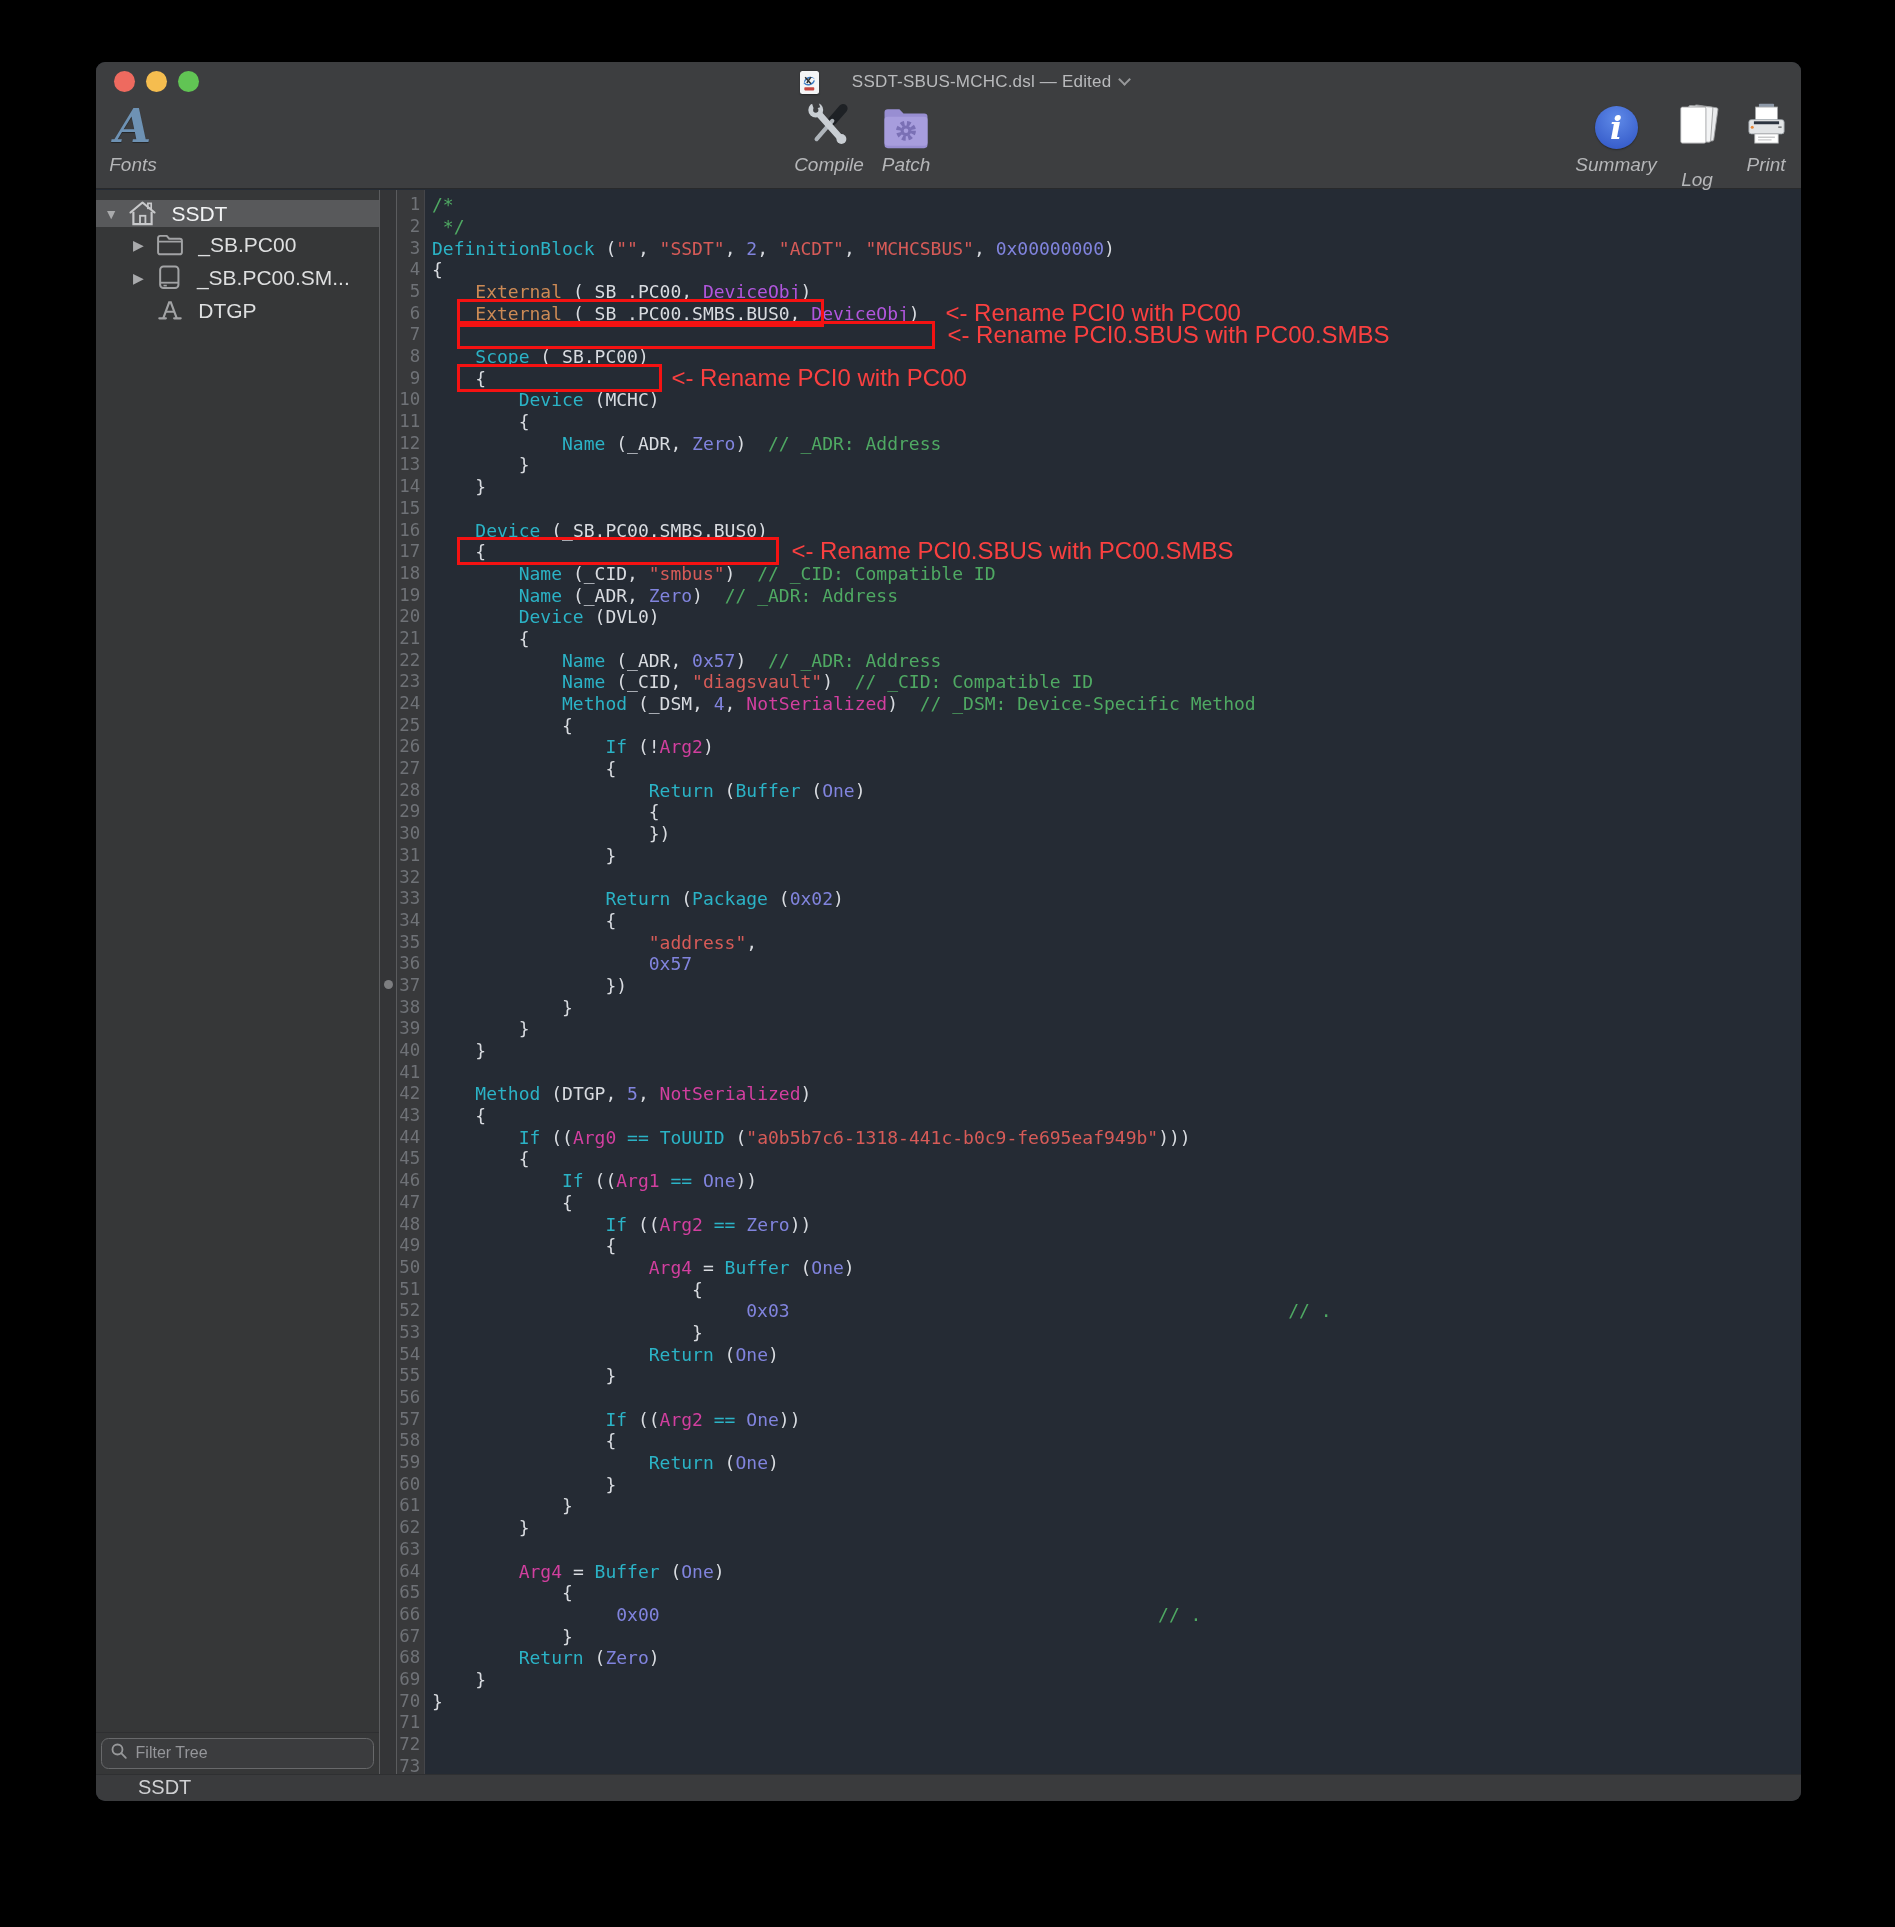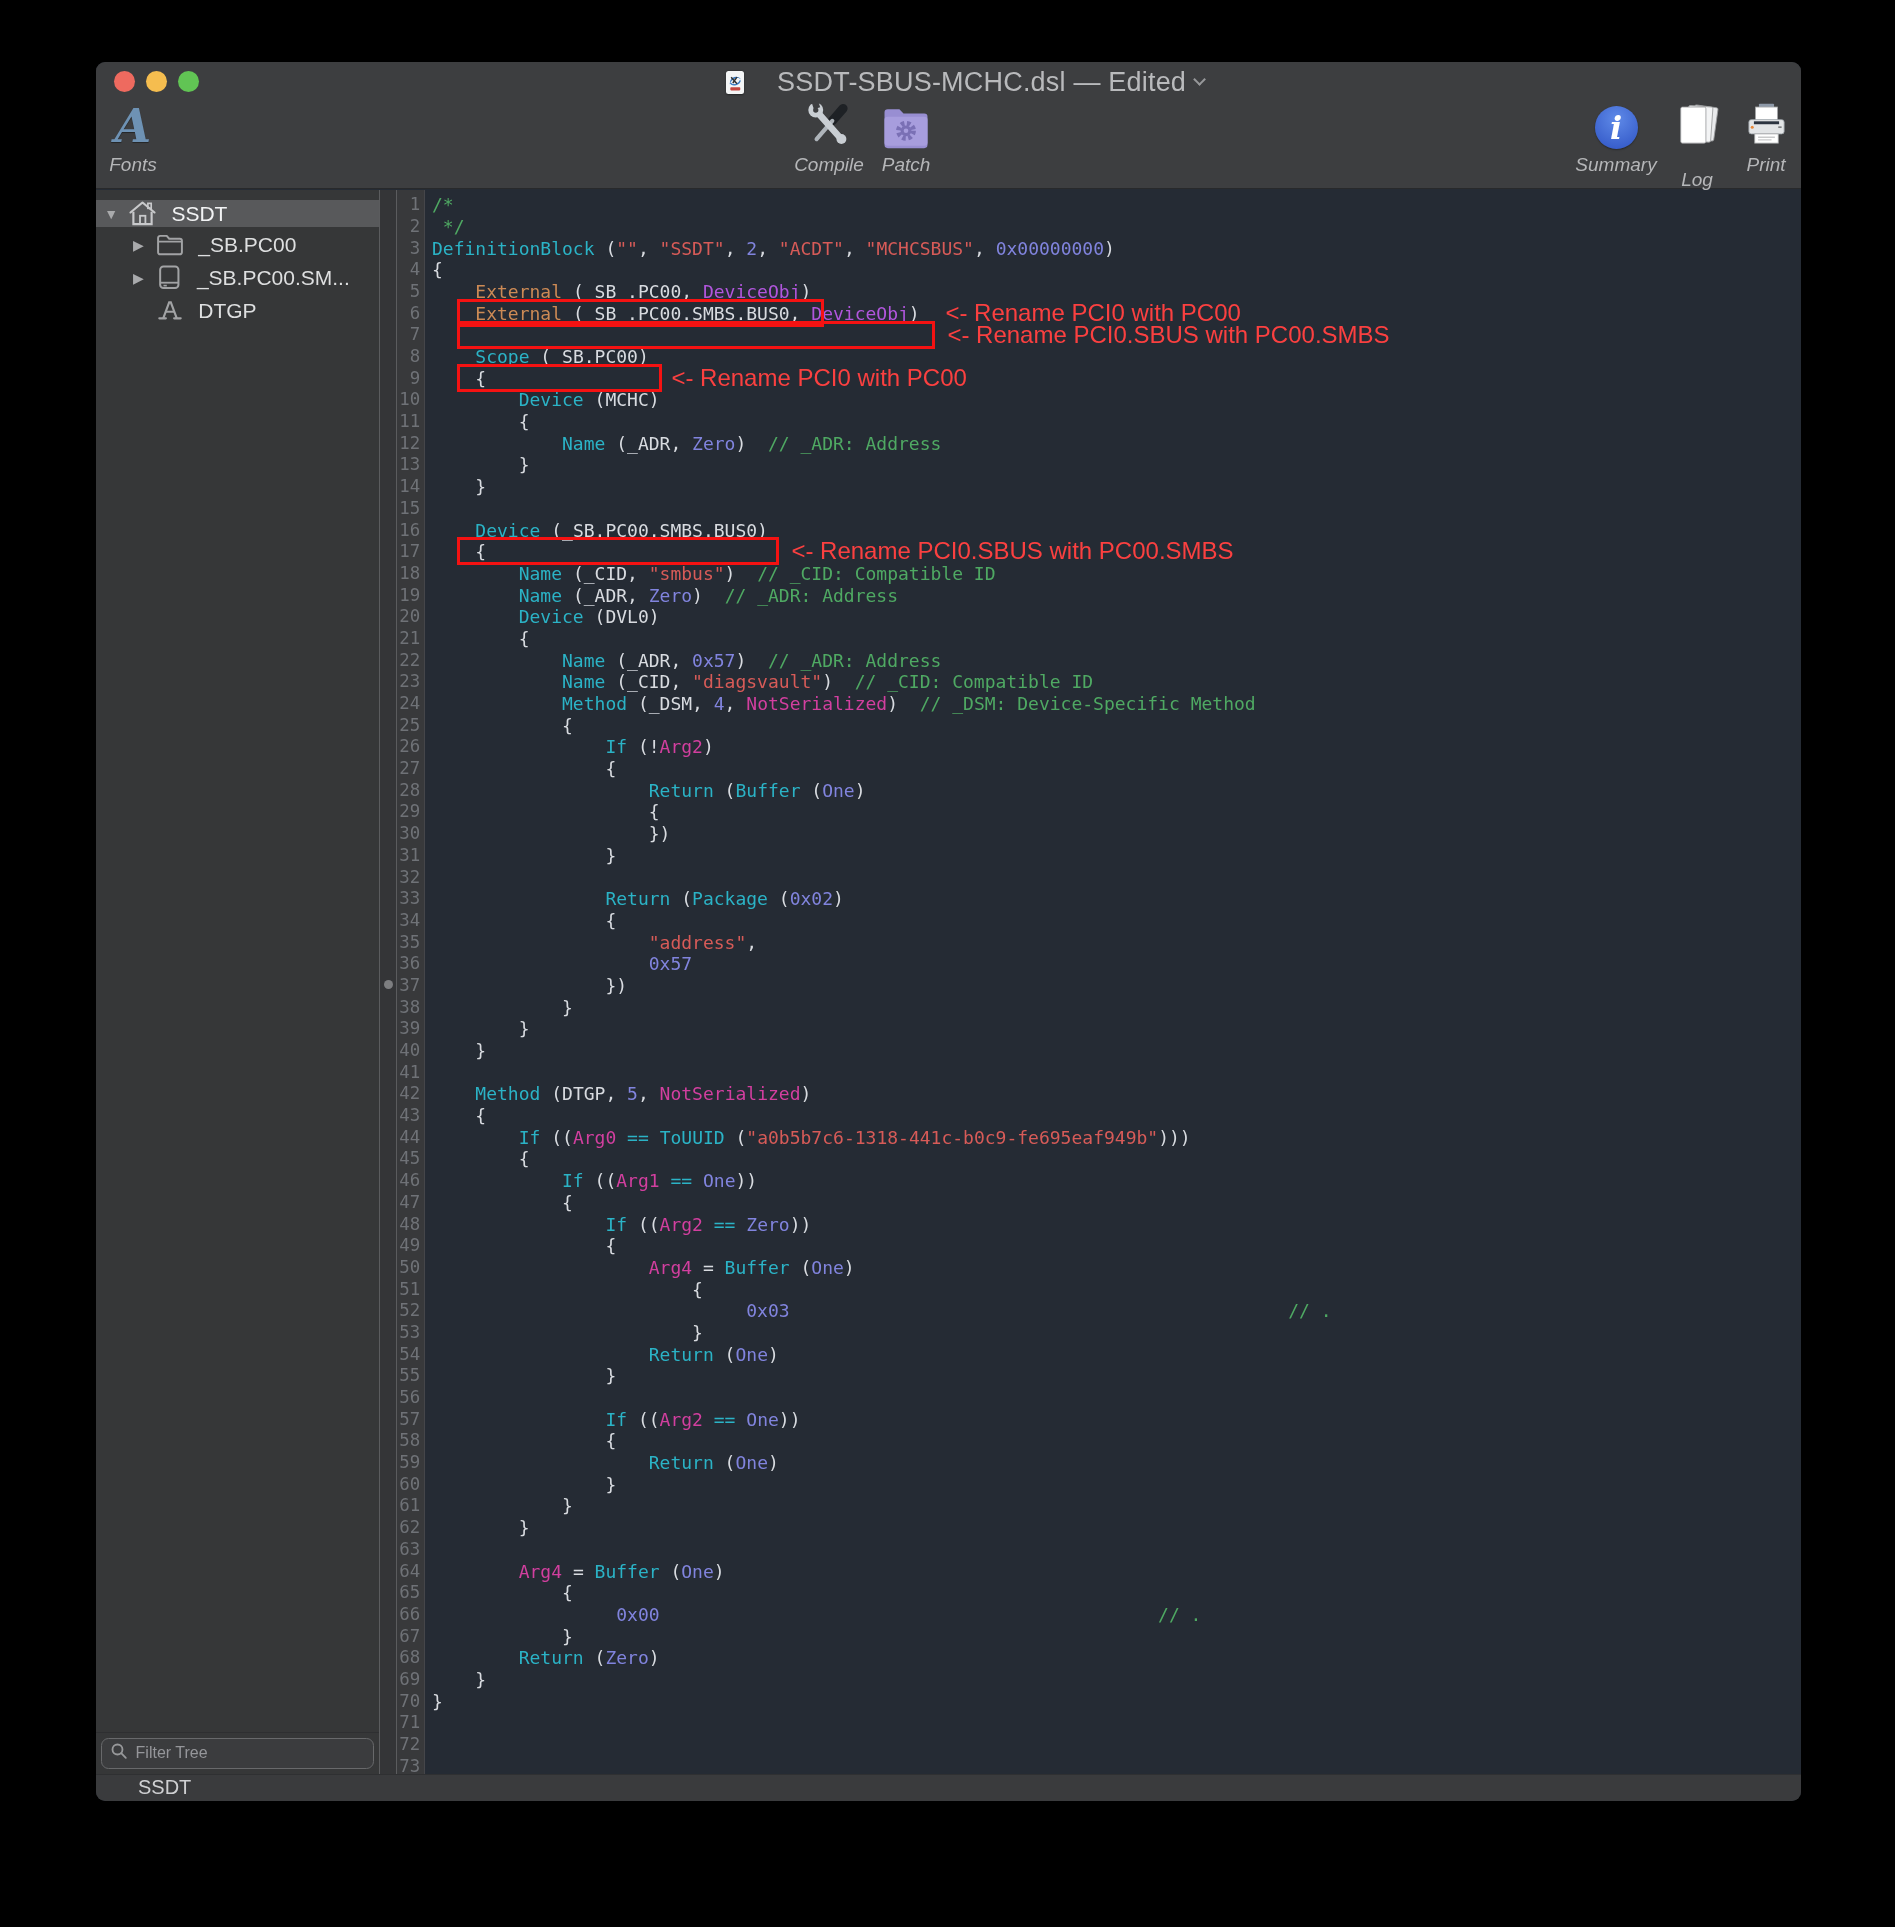--- a/index.html
+++ b/index.html
@@ -9,21 +9,21 @@
     overflow:hidden;background:#252b34;box-shadow:0 21px 58px rgba(0,0,0,.65);}
   
   .titlebar{position:absolute;left:0;top:0;right:0;height:127px;background:#3d3e40;border-bottom:0.8px solid #28292b;}
   .lights{position:absolute;left:18.3px;top:9.1px;display:flex;gap:10.8px;}
   .light{width:21px;height:21px;border-radius:50%;}
   .light.red{background:#ee6a5f;}  .light.yellow{background:#f5bd4f;}  .light.green{background:#61c454;}
   .titlegroup{position:absolute;left:0;right:0;top:4.2px;height:32px;display:flex;justify-content:center;
     align-items:center;gap:9.1px;padding-left:33px;}
   .doc-ico{width:18.3px;height:23px;background:#f4f5f6;border-radius:2.5px;position:relative;box-shadow:0 0.8px 1.7px rgba(0,0,0,.4);}
   .doc-ico svg{position:absolute;left:0.8px;top:2.5px;}
-  .wtitle{color:#b9babc;font-size:27px;letter-spacing:0.2px;margin-left:24px;}
+  .wtitle{color:#b9babc;font-size:17px;letter-spacing:0.2px;margin-left:24px;}
   .chev{width:9.1px;height:9.1px;border-right:2.5px solid #97989a;border-bottom:2.5px solid #97989a;
     transform:rotate(45deg);margin-top:-5.8px;}
   .tbtn{position:absolute;top:35px;width:116px;display:flex;flex-direction:column;align-items:center;gap:5px;}
   .tbtn .ticon{height:52px;display:flex;align-items:flex-end;justify-content:center;}
   .tbtn .tlabel{color:#b5b6b8;font-size:19px;font-style:italic;}
   .fonts-a{font-family:"DejaVu Serif",serif;font-style:italic;font-weight:bold;font-size:47px;line-height:47px;
     color:#6e92b4;text-shadow:0 0.8px 0.8px rgba(0,0,0,.4);}
   .sum-circle{width:43px;height:43px;border-radius:50%;background:radial-gradient(circle at 50% 30%,#5f8ae8,#2e53c4);
     display:flex;align-items:center;justify-content:center;box-shadow:0 0.8px 1.7px rgba(0,0,0,.4);}
   .sum-i{font-family:"DejaVu Serif",serif;font-style:italic;font-weight:bold;font-size:32px;color:#fff;line-height:32px;}

